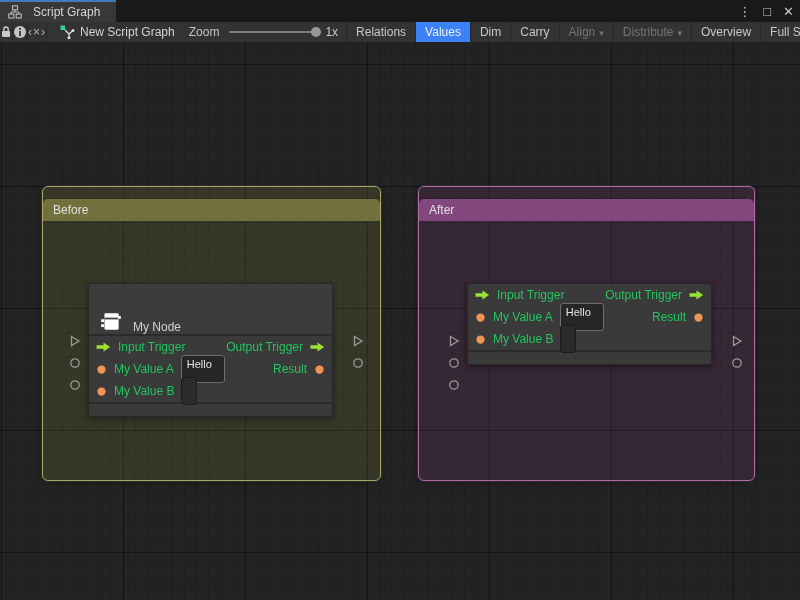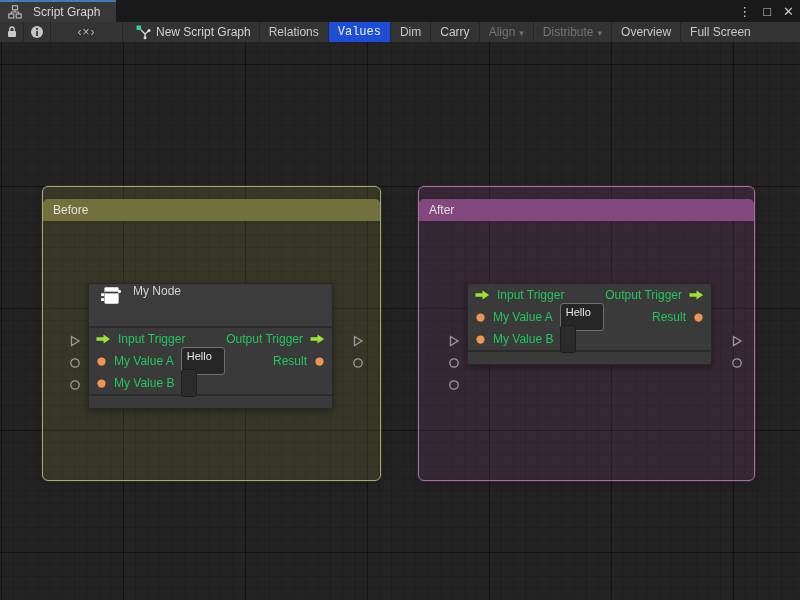--- a/index.html
+++ b/index.html
@@ -25,21 +25,21 @@
   .tb-info { width:27px; }
   .tb-code { width:72px; color:#b5b5b5; font-size:12px; letter-spacing:1px; }
   .tb-newgraph { display:flex; align-items:center; gap:5px; margin-left:12px; color:#d2d2d2; }
   .tb-zoom { display:flex; align-items:center; margin-left:14px; }
   .tb-zoom .zlabel { color:#c4c4c4; }
   .ztrack { position:relative; width:88px; height:2px; background:#7d7d7d; margin:0 8px 0 10px; border-radius:1px; }
   .zhandle { position:absolute; right:-4px; top:-4px; width:10px; height:10px; border-radius:50%; background:#989898; }
   .tb-actions { display:flex; margin-left:8px; height:20px; }
   .tb-btn { height:36px; line-height:20px; padding:0 9px; border-left:1px solid #262626;
     color:#c8c8c8; cursor:default; }
-  .tb-btn.active { background:#1d4ed8; color:#f0f0f0;font-family:Liberation Mono, monospace; }
+  .tb-btn.active { background:#3b82f6; color:#f0f0f0; }
   .tb-btn.disabled { color:#747474; }
   .tb-btn .dd { font-size:9px; margin-left:4px; }
 
   
   #canvas { position:absolute; left:0; top:42px; width:800px; height:558px;
     background-color:#232323;
     background-image:
       linear-gradient(to right, rgba(0,0,0,0.38) 1px, transparent 1px),
       linear-gradient(to bottom, rgba(0,0,0,0.38) 1px, transparent 1px),
       linear-gradient(to right, rgba(0,0,0,0.14) 1px, transparent 1px),
@@ -49,22 +49,22 @@
 
   
   .group { position:absolute; border-radius:6px; border:1px solid var(--brd);
     background:var(--body); box-shadow:0 0 0 1px rgba(255,255,255,0.06), 0 2px 8px rgba(0,0,0,0.25); }
   .group-header { height:22px; background:var(--hdr); border-radius:5px 5px 0 0;
     display:flex; align-items:center; padding:0 10px; color:#e0e0e0;margin-top:12px; }
 
   
   .node { position:absolute; width:245px; background:#3a3a3a; border:1px solid #282828;
     border-radius:3px; box-shadow:0 2px 6px rgba(0,0,0,0.4); }
-  .node-header { height:44px; background:#3c3c3c; border-bottom:2px solid #2b2b2b;
-    border-radius:2px 2px 0 0; display:flex; align-items:flex-start; gap:10px; padding:0 10px; }
+  .node-header { height:52px; background:#3c3c3c; border-bottom:2px solid #2b2b2b;
+    border-radius:2px 2px 0 0; display:flex; align-items:flex-end; gap:10px; padding:0 10px; }
   .node-title { color:#d2d2d2; font-size:12px; }
   .node-row { height:22px; display:flex; align-items:center; justify-content:space-between; padding:0 7px; }
   .row-side { display:flex; align-items:center; gap:7px; }
   .p-label { color:#22c55e; }
   .p-flow { color:var(--flow); display:flex; }
   .p-value { color:var(--value); display:flex; }
   .field { height:28px; border-radius:3px; background:#262626; color:#e6e6e6;
     font-size:11px; line-height:16px; padding:0 5px; }
   .field.filled { border:1px solid #6e6e6e; min-width:44px; }
   .field.empty { border:1px solid #1d1d1d; background:#2b2b2b; width:16px; }
@@ -114,20 +114,27 @@
   <div class="tb-newgraph">
     <svg width="16" height="16" viewBox="0 0 16 16">
       <rect x="1.5" y="1.5" width="4.5" height="4.5" fill="#35d0a5"></rect>
       <path d="M6 6 L10 10 M10 10 L14 6.5 M10 10 L10 13.5" stroke="#dedede" stroke-width="1.3" fill="none"></path>
       <circle cx="14" cy="6.5" r="1.5" fill="#dedede"></circle>
       <circle cx="10" cy="13.8" r="1.5" fill="#dedede"></circle>
     </svg>
     <span>New Script Graph</span>
   </div>
 
+  <div class="tb-zoom">
+    <span class="zlabel">Zoom</span>
+    <div class="ztrack">
+      <div class="zhandle"></div>
+    </div>
+    <span>1x</span>
+  </div>
 
   <div class="tb-actions">
       <div class="tb-btn normal">Relations</div>
       <div class="tb-btn active">Values</div>
       <div class="tb-btn normal">Dim</div>
       <div class="tb-btn normal">Carry</div>
       <div class="tb-btn disabled">Align<span class="dd">▾</span></div>
       <div class="tb-btn disabled">Distribute<span class="dd">▾</span></div>
       <div class="tb-btn normal">Overview</div>
       <div class="tb-btn normal">Full Screen</div>

